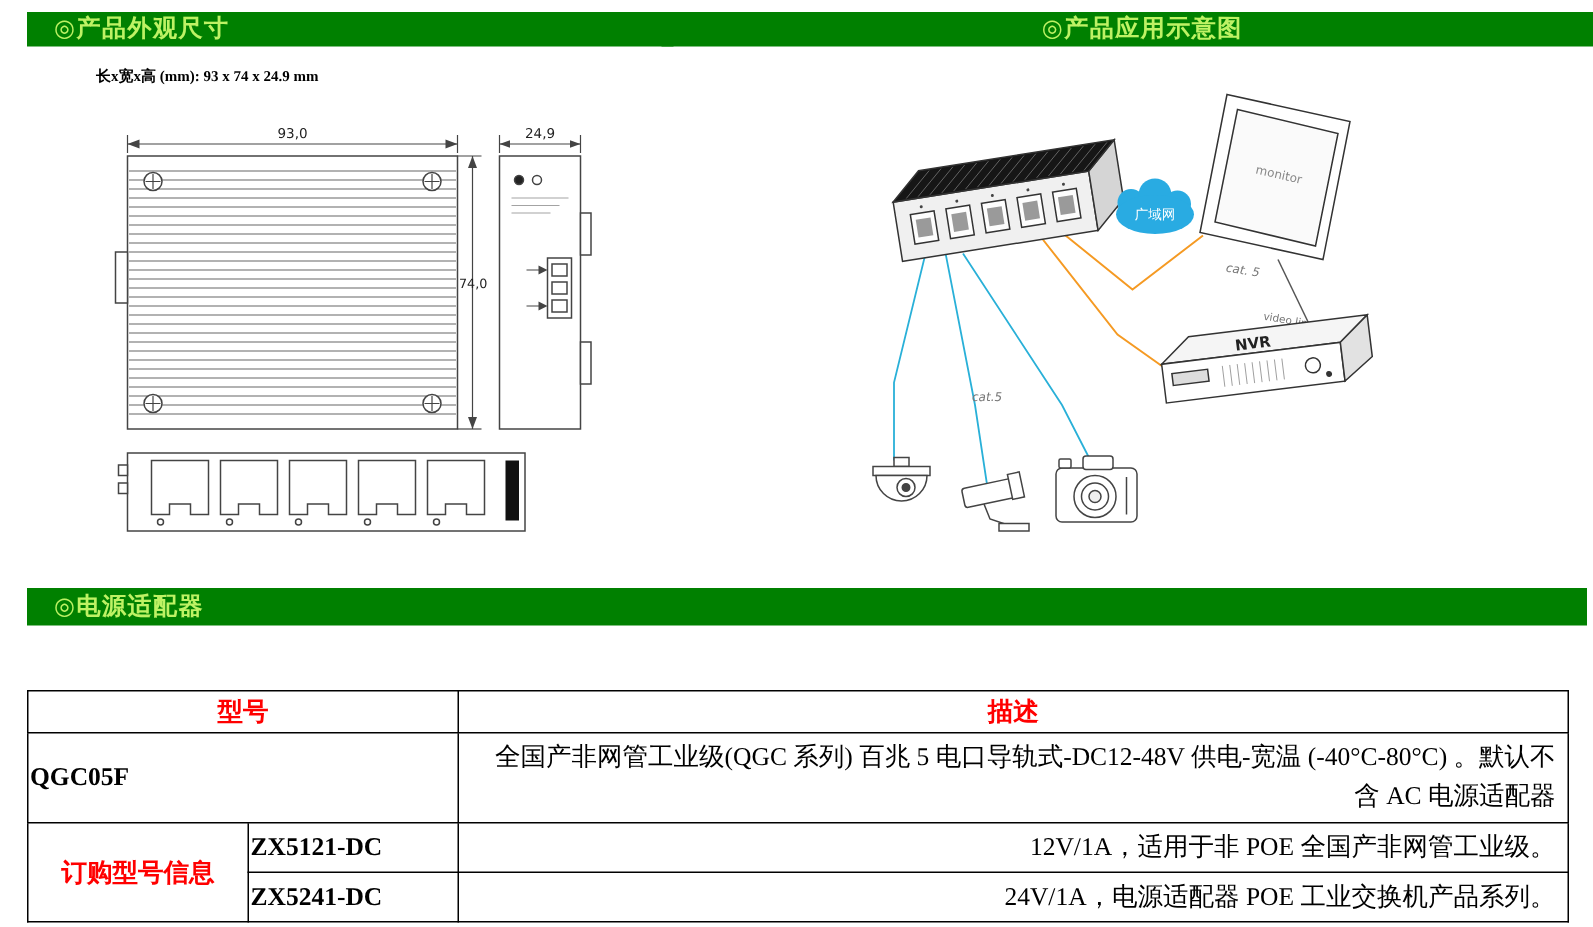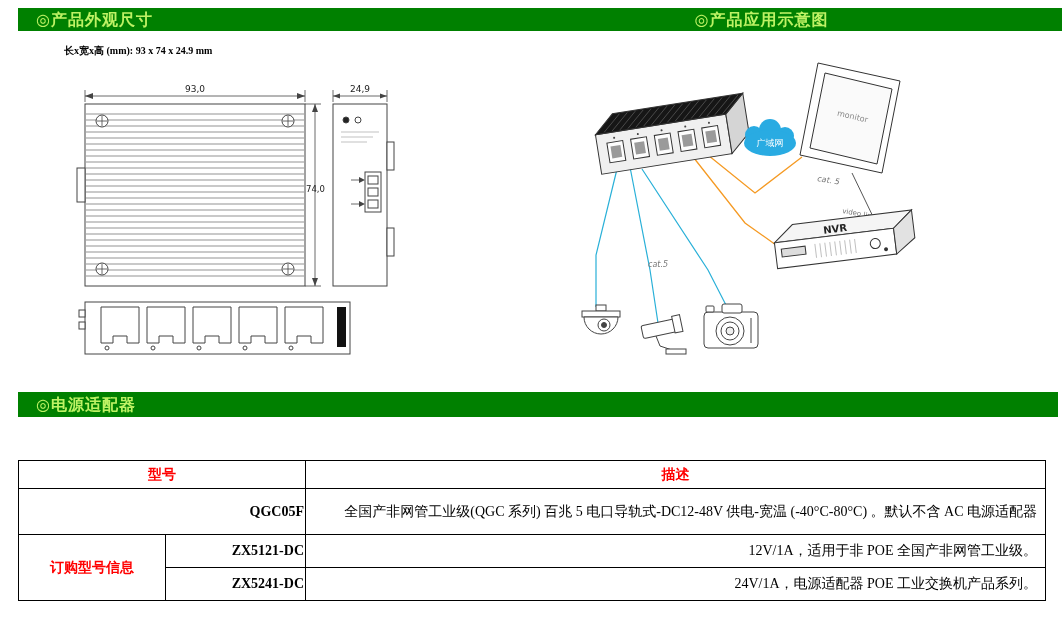--- a/index.html
+++ b/index.html
@@ -8,24 +8,24 @@
   .green-bar{position:absolute;height:23px;background:#008000;color:#bef264;
        font-family:"Liberation Sans","DejaVu Sans",sans-serif;
        font-weight:bold;font-size:16px;line-height:23px;padding-left:18px;letter-spacing:1px;}
   #bar-dimensions{left:18px;top:8px;width:413px;}
   #bar-application{left:441px;top:8px;width:605px;text-align:center;}
   #bar-ordering{left:18px;top:392px;width:1022px;height:25px;line-height:25px;}
   #dims-label{position:absolute;left:18px;top:44px;font-weight:bold;font-size:10px;margin-left:46px;}
   svg{position:absolute;}
   svg text{font-family:"DejaVu Sans",sans-serif;}
   #order-table{position:absolute;left:18px;top:460px;width:1028px;border-collapse:collapse;
-       font-size:14px;table-layout:fixed;}
+       font-size:17px;table-layout:fixed;}
   #order-table td{border:1px solid #000;}
   .c-red{color:#ff0000;font-weight:bold;text-align:center;}
-  .c-model{font-weight:bold;text-align:right;}
+  .c-model{font-weight:bold;text-align:left;}
   .c-desc{padding:3px 8px;line-height:1.55;text-align:right;}
 </style>
 </head>
 <body>
 
 <div id="bar-dimensions" class="green-bar">
   <span>◎产品外观尺寸</span>
 </div>
 <div id="bar-application" class="green-bar">
   <span>◎产品应用示意图</span>

